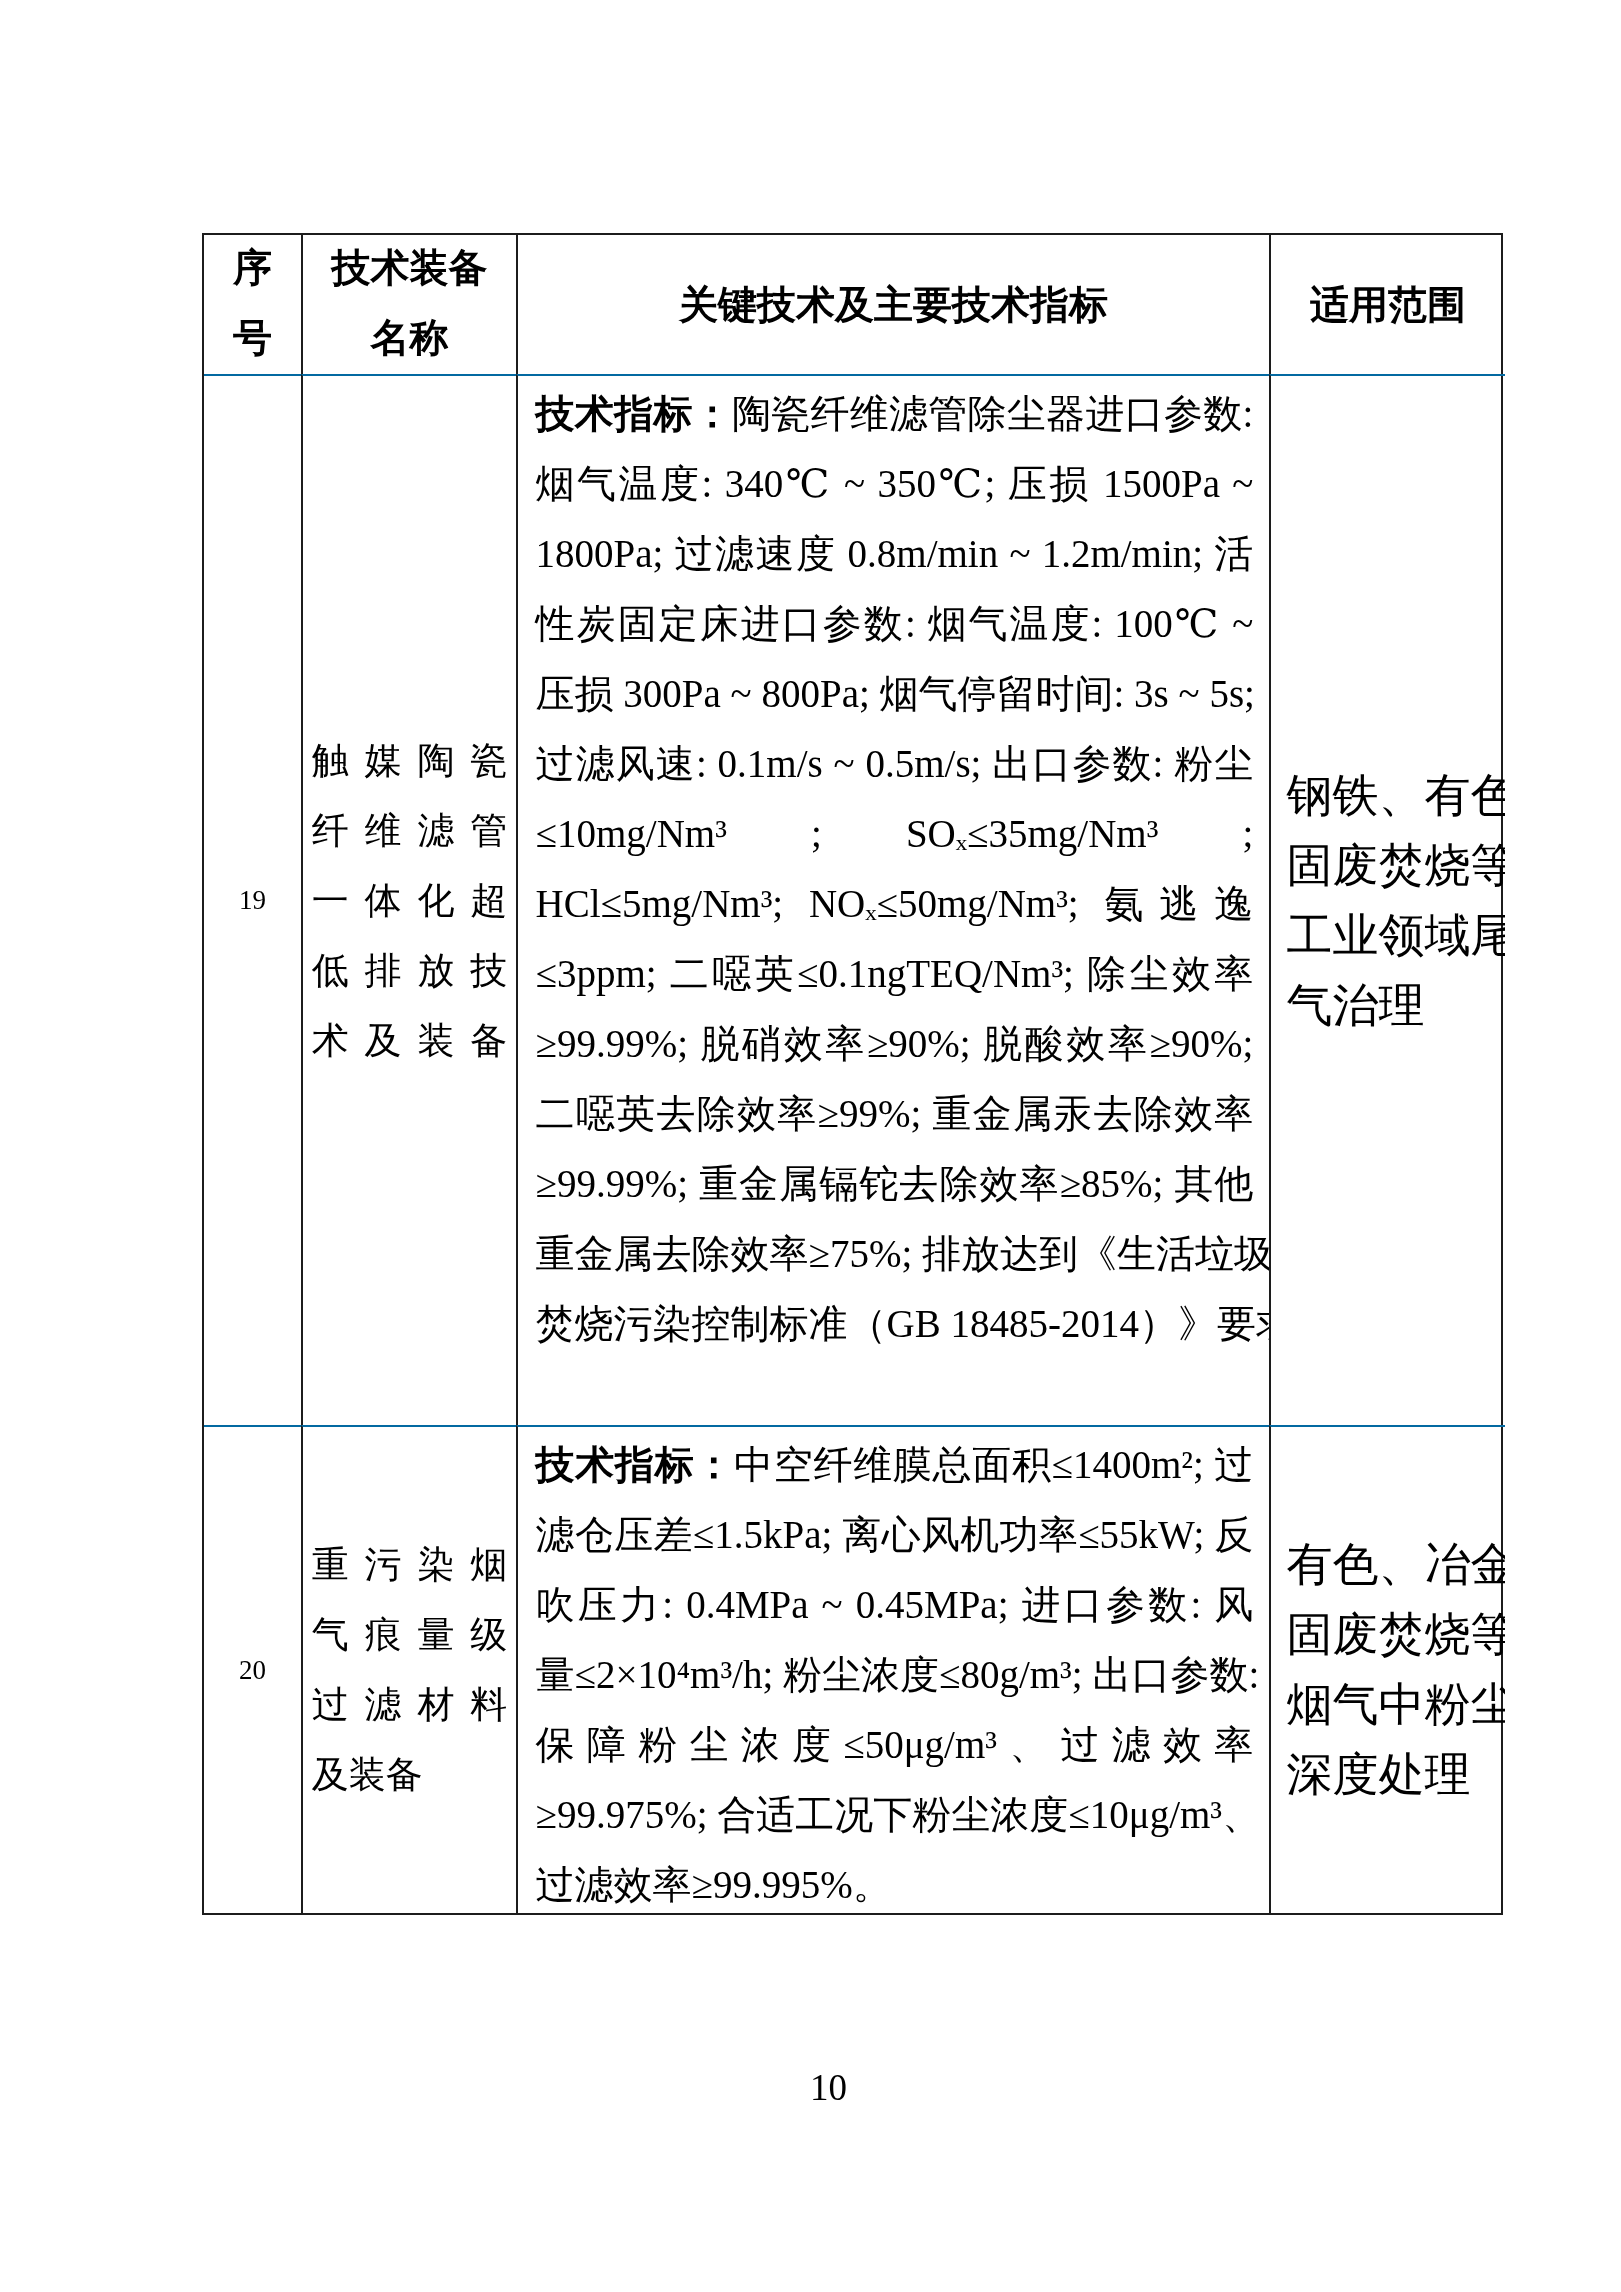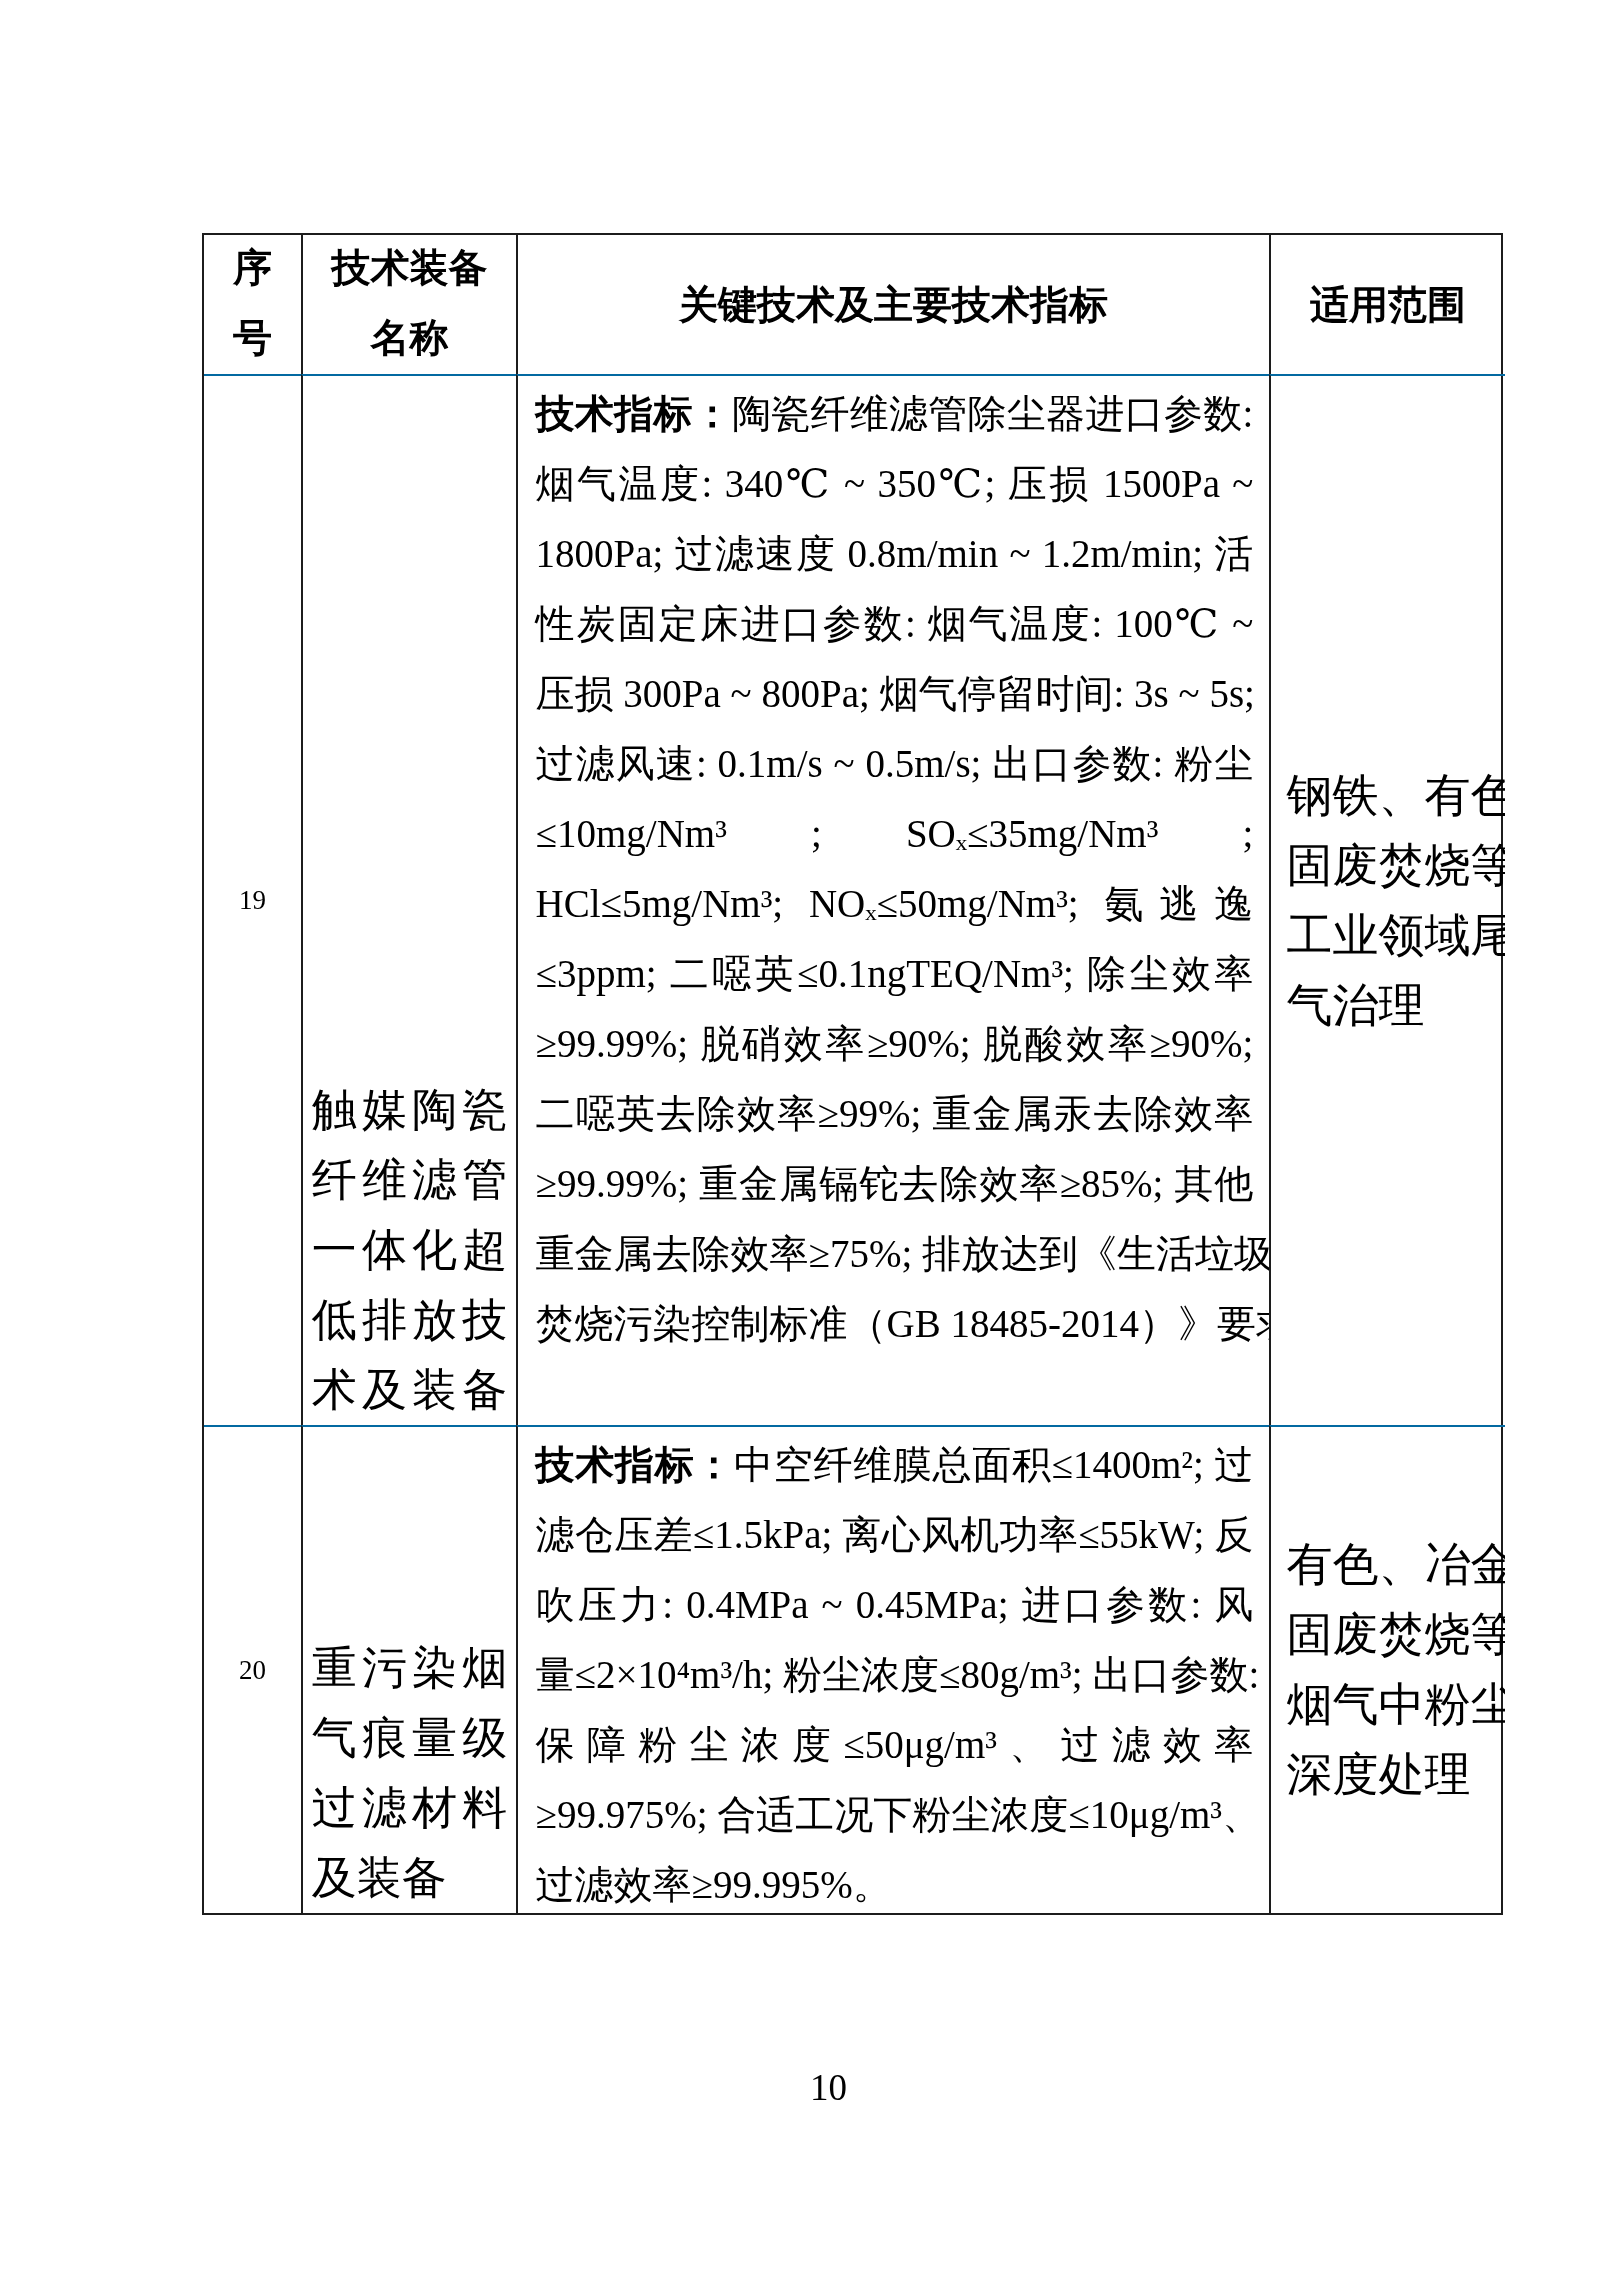--- a/index.html
+++ b/index.html
@@ -47,21 +47,21 @@
   .tline b {
     font-family:"Liberation Sans","DejaVu Sans",sans-serif;
     font-weight:700;
   }
   
   .ncell {
     display:flex; align-items:center; justify-content:center;
     font-size:27px;
   }
   
-  .namecell { display:flex; align-items:flex-end; justify-content:center; font-size:45px; }
+  .namecell { display:flex; align-items:center; justify-content:center; font-size:37px; }
   .namecell .lines { width:calc(100% - 17.6px); }
   
   .indcell { font-size:39px; padding:2.9px 15.7px 0 17.6px; }
   
   .scopecell { display:flex; align-items:center; justify-content:center; font-size:46px; }
   .scopecell .lines { width:calc(100% - 31px); }
   
   .pageno {
     position:absolute; left:18px; top:2066px; width:100%;
     text-align:center; font-size:37px;

